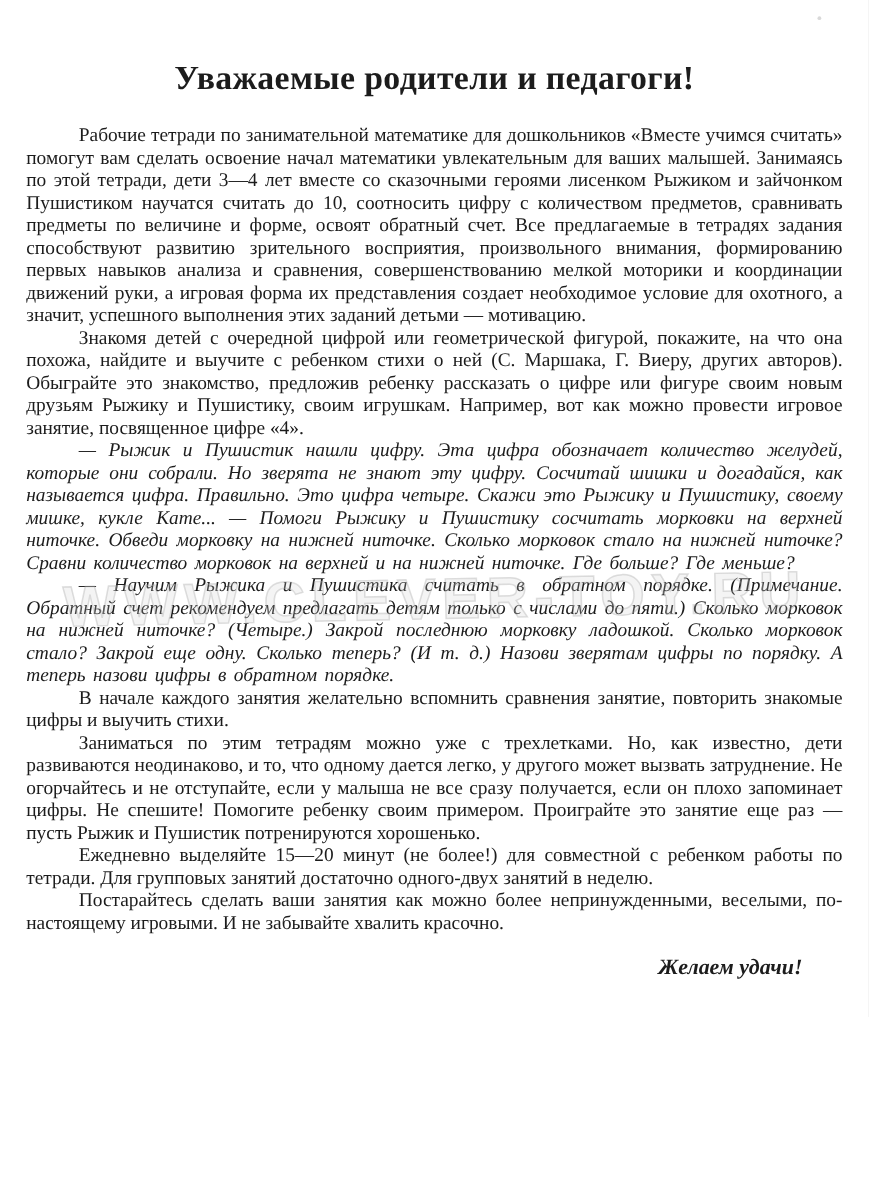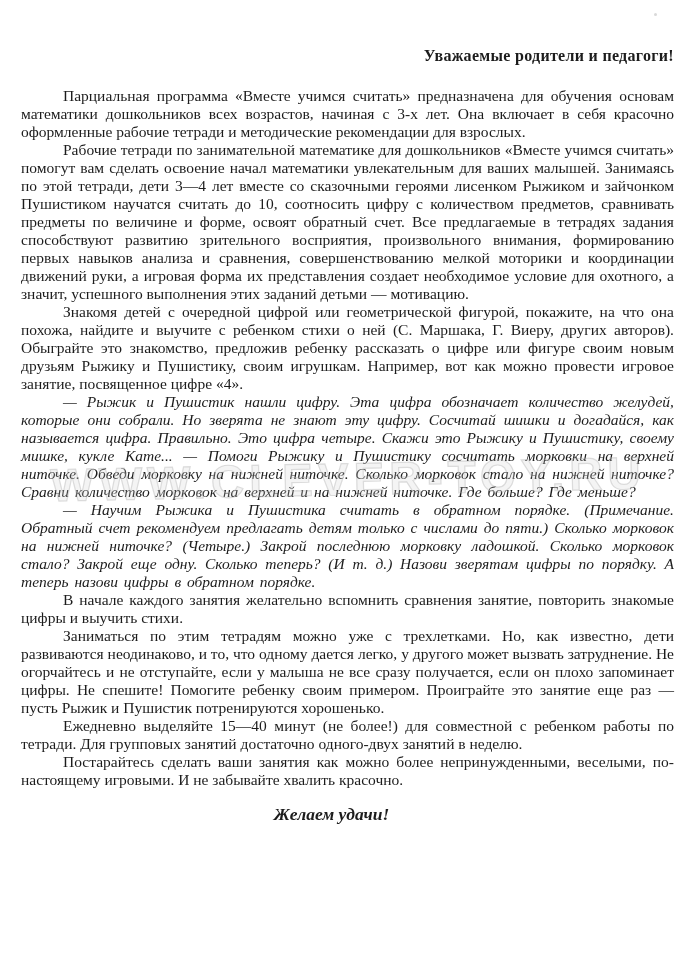--- a/index.html
+++ b/index.html
@@ -14,43 +14,43 @@
     margin: 0 auto;
     background: #ffffff;
     box-sizing: border-box;
     padding: 47px 21px 0 21px;
     font-family: "Liberation Serif", "DejaVu Serif", serif;
     color: #1c1c1c;
     overflow: hidden;
   }
   .title {
     margin: 0 0 22px 0;
-    text-align: right;
-    font-size: 16px;
+    text-align: center;
+    font-size: 27px;
     font-weight: bold;
     letter-spacing: 0.3px;
   }
   .body-text p.para {
     margin: 0;
     text-align: justify;
     text-indent: 42px;
     font-size: 15.5px;
     line-height: 18px;
   }
   .body-text p.para.italic {
     font-style: italic;
     word-spacing: 2px;
   }
   .bold {
     font-weight: normal;
   }
   .signature {
     margin-top: 15px;
     padding-right: 32px;
-    text-align: center;
+    text-align: right;
     font-size: 17.5px;
     font-style: italic;
     font-weight: bold;
   }
   .watermark {
     position: absolute;
     top: 452px;
     left: 50%;
     transform: translateX(-50%) rotate(-1.2deg);
     font-family: "Liberation Sans", "DejaVu Sans", sans-serif;
@@ -74,24 +74,23 @@
   }
 </style>
 </head>
 <body>
 
 <div class="page">
   <div class="speck"></div>
   <div class="watermark">WWW.CLEVER-TOY.RU</div>
   <h1 class="title">Уважаемые родители и педагоги!</h1>
   <div class="body-text">
-      <p class="para"><span>Парциальная программа «Вместе учимся считать» предназначена для обучения основам математики дошкольников всех возрастов, начиная с 3-х лет. Она включает в себя красочно оформленные рабочие тетради и методические рекомендации для взрослых.</span></p>
       <p class="para"><span>Рабочие тетради по занимательной математике для дошкольников «Вместе учимся считать» помогут вам сделать освоение начал математики увлекательным для ваших малышей. Занимаясь по этой тетради, дети 3—4 лет вместе со сказочными героями лисенком Рыжиком и зайчонком Пушистиком научатся считать до 10, соотносить цифру с количеством предметов, сравнивать предметы по величине и форме, освоят обратный счет. Все предлагаемые в тетрадях задания способствуют развитию зрительного восприятия, произвольного внимания, формированию первых навыков анализа и сравнения, совершенствованию мелкой моторики и координации движений руки, а игровая форма их представления создает необходимое условие для охотного, а значит, успешного выполнения этих заданий детьми — мотивацию.</span></p>
       <p class="para"><span>Знакомя детей с очередной цифрой или геометрической фигурой, покажите, на что она похожа, найдите и выучите с ребенком стихи о ней (С. Маршака, Г. Виеру, других авторов). Обыграйте это знакомство, предложив ребенку рассказать о цифре или фигуре своим новым друзьям Рыжику и Пушистику, своим игрушкам. Например, вот как можно провести игровое занятие, посвященное цифре «4».</span></p>
       <p class="para italic"><span>— Рыжик и Пушистик нашли цифру. Эта цифра обозначает количество желудей, которые они собрали. Но зверята не знают эту цифру. Сосчитай шишки и догадайся, как называется цифра. Правильно. Это цифра </span><span class="bold">четыре</span><span>. Скажи это Рыжику и Пушистику, своему мишке, кукле Кате... — Помоги Рыжику и Пушистику сосчитать морковки на верхней ниточке. Обведи морковку на нижней ниточке. Сколько морковок стало на нижней ниточке? Сравни количество морковок на верхней и на нижней ниточке. Где </span><span class="bold">больше</span><span>? Где </span><span class="bold">меньше</span><span>?</span></p>
       <p class="para italic"><span>— Научим Рыжика и Пушистика считать в обратном порядке. </span><span class="bold">(Примечание.</span><span> Обратный счет рекомендуем предлагать детям только с числами до пяти.) Сколько морковок на нижней ниточке? (Четыре.) Закрой последнюю морковку ладошкой. Сколько морковок стало? Закрой еще одну. Сколько теперь? (И т. д.) Назови зверятам цифры по порядку. А теперь назови цифры в обратном порядке.</span></p>
       <p class="para"><span>В начале каждого занятия желательно вспомнить сравнения занятие, повторить знакомые цифры и выучить стихи.</span></p>
       <p class="para"><span>Заниматься по этим тетрадям можно уже с трехлетками. Но, как известно, дети развиваются неодинаково, и то, что одному дается легко, у другого может вызвать затруднение. Не огорчайтесь и не отступайте, если у малыша не все сразу получается, если он плохо запоминает цифры. Не спешите! Помогите ребенку своим примером. Проиграйте это занятие еще раз — пусть Рыжик и Пушистик потренируются хорошенько.</span></p>
-      <p class="para"><span>Ежедневно выделяйте 15—40 минут (не более!) для совместной с ребенком работы по тетради. Для групповых занятий достаточно одного-двух занятий в неделю.</span></p>
+      <p class="para"><span>Ежедневно выделяйте 15—20 минут (не более!) для совместной с ребенком работы по тетради. Для групповых занятий достаточно одного-двух занятий в неделю.</span></p>
       <p class="para"><span>Постарайтесь сделать ваши занятия как можно более непринужденными, веселыми, по-настоящему игровыми. И не забывайте хвалить красочно.</span></p>
     </div>
   <div class="signature">Желаем удачи!</div>
 </div>
 
 </body></html>

